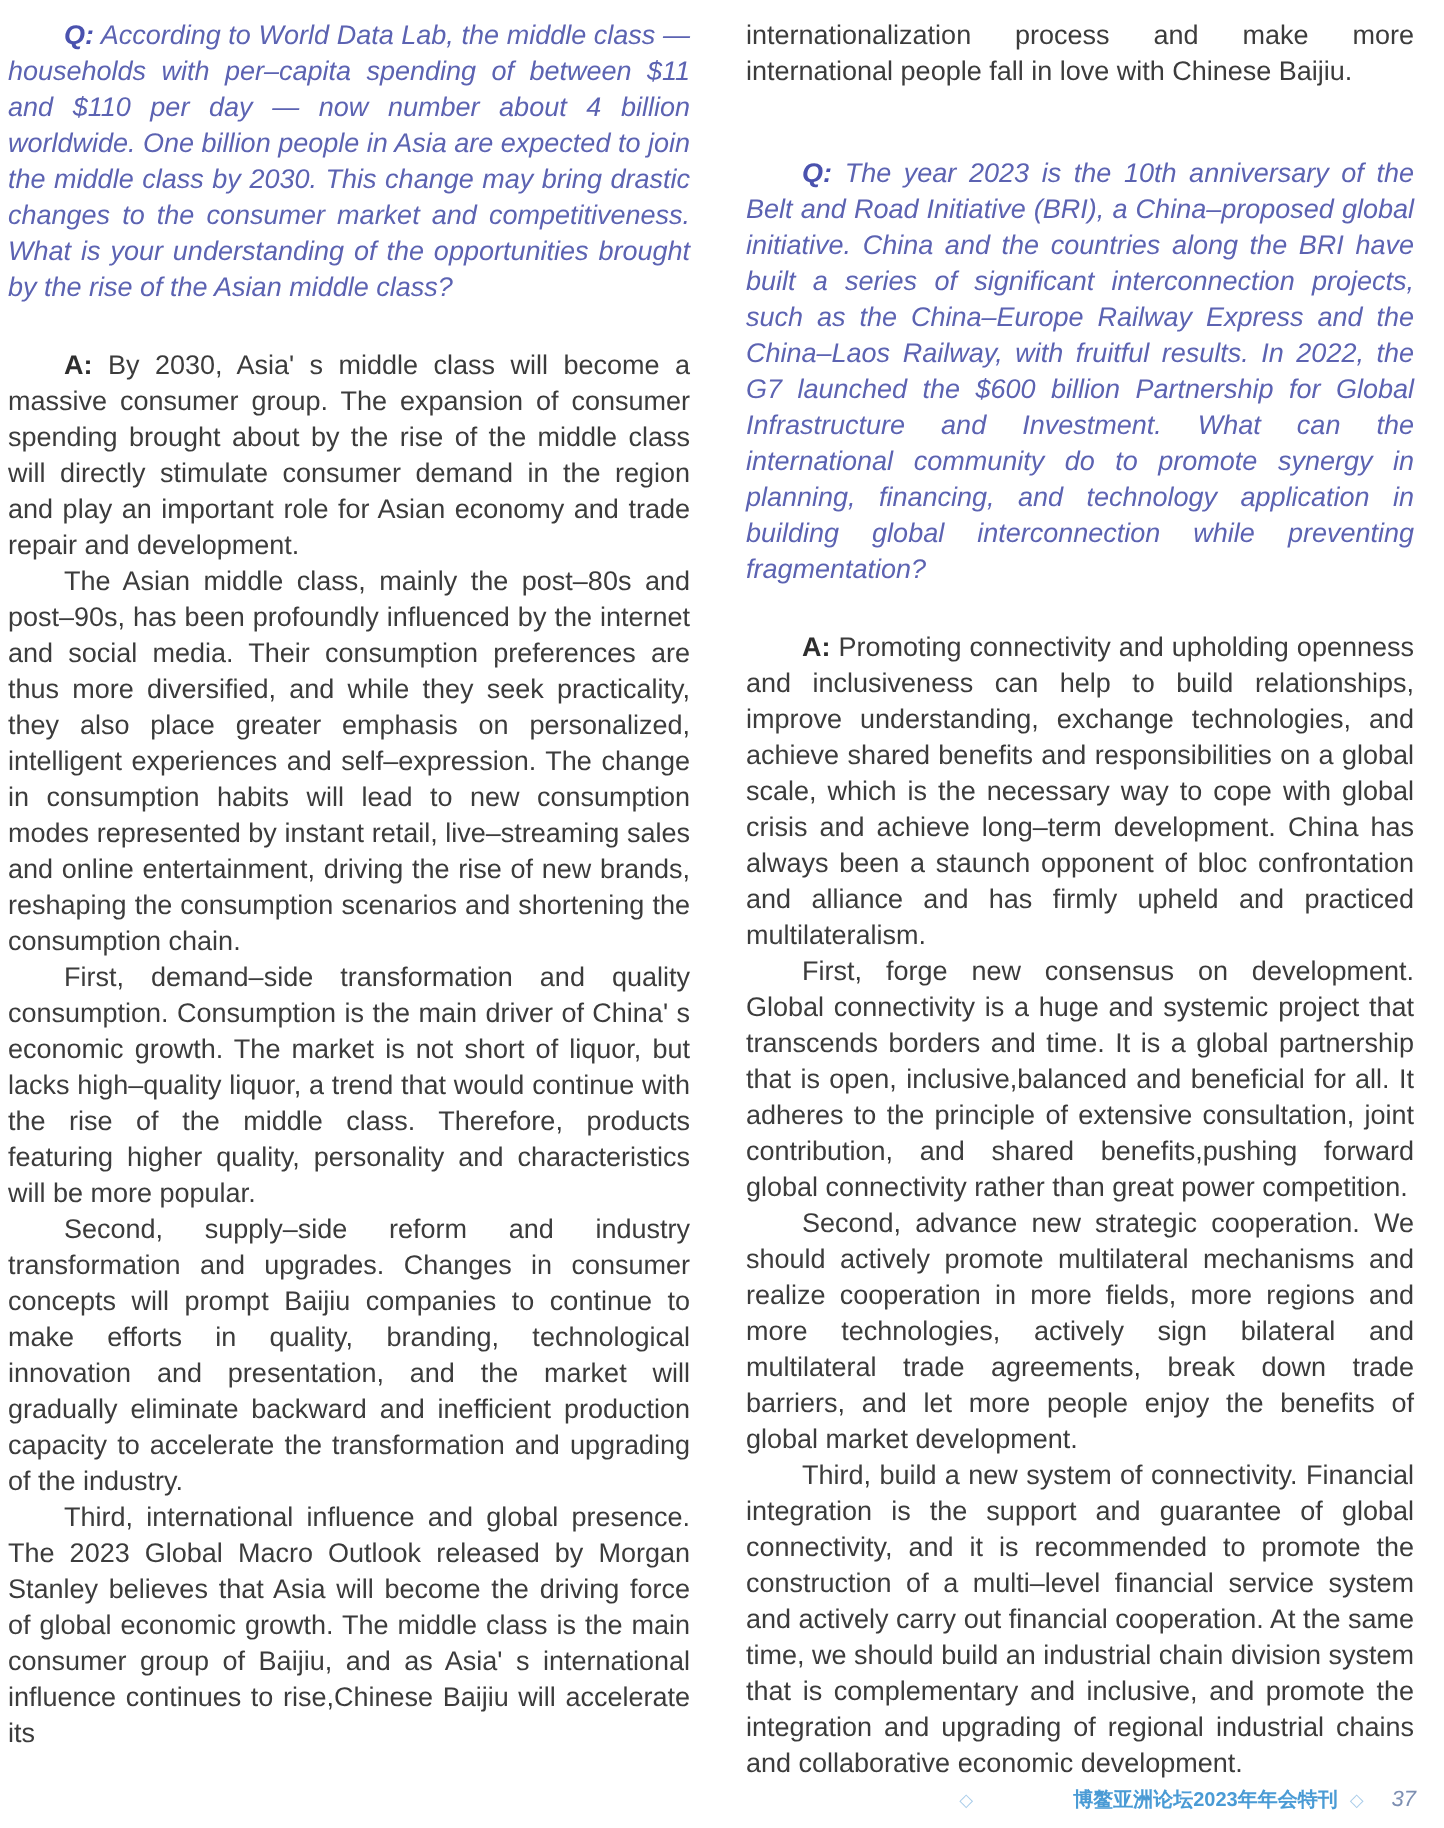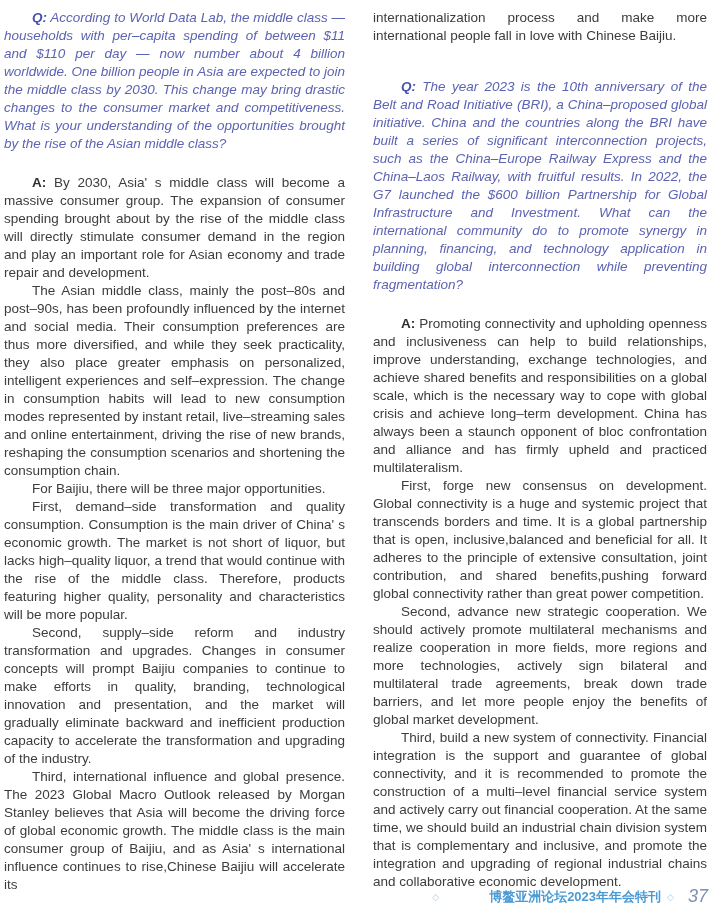--- a/index.html
+++ b/index.html
@@ -59,46 +59,45 @@
     align-items: center;
     gap: 6px;
     white-space: nowrap;
   }
   .ornament {
     color: #aacdea;
     font-size: 9px;
   }
   .footer-title {
     color: #4a9bd5;
-    font-size: 13px;
+    font-size: 10px;
     font-weight: bold;
     padding-left: 44px;
   }
   .page-number {
     color: #7d8fb2;
-    font-size: 18px;
+    font-size: 11px;
     font-style: italic;
     margin-left: 8px;
   }
 </style>
 </head>
 <body>
 
 <div class="page">
   <div class="columns">
 
     <div class="col-left">
       <p class="q q-block"><span class="q-prefix">Q:</span>
         <span>According to World Data Lab, the middle class — households with per–capita spending of between $11 and $110 per day — now number about 4 billion worldwide. One billion people in Asia are expected to join the middle class by 2030. This change may bring drastic changes to the consumer market and competitiveness. What is your understanding of the opportunities brought by the rise of the Asian middle class?</span></p>
 
       <p class="a"><span class="a-prefix">A:</span>
         <span>By 2030, Asia' s middle class will become a massive consumer group. The expansion of consumer spending brought about by the rise of the middle class will directly stimulate consumer demand in the region and play an important role for Asian economy and trade repair and development.</span></p>
 
       <p class="a">The Asian middle class, mainly the post–80s and post–90s, has been profoundly influenced by the internet and social media. Their consumption preferences are thus more diversified, and while they seek practicality, they also place greater emphasis on personalized, intelligent experiences and self–expression. The change in consumption habits will lead to new consumption modes represented by instant retail, live–streaming sales and online entertainment, driving the rise of new brands, reshaping the consumption scenarios and shortening the consumption chain.</p>
-      <p class="a">For Baijiu, there will be three major opportunities.</p>
       <p class="a">First, demand–side transformation and quality consumption. Consumption is the main driver of China' s economic growth. The market is not short of liquor, but lacks high–quality liquor, a trend that would continue with the rise of the middle class. Therefore, products featuring higher quality, personality and characteristics will be more popular.</p>
       <p class="a">Second, supply–side reform and industry transformation and upgrades. Changes in consumer concepts will prompt Baijiu companies to continue to make efforts in quality, branding, technological innovation and presentation, and the market will gradually eliminate backward and inefficient production capacity to accelerate the transformation and upgrading of the industry.</p>
       <p class="a">Third, international influence and global presence. The 2023 Global Macro Outlook released by Morgan Stanley believes that Asia will become the driving force of global economic growth. The middle class is the main consumer group of Baijiu, and as Asia' s international influence continues to rise,Chinese Baijiu will accelerate its</p>
     </div>
 
     <div class="col-right">
       <p class="a noindent gap-after-a1">internationalization process and make more international people fall in love with Chinese Baijiu.</p>
 
       <p class="q q-block"><span class="q-prefix">Q:</span>
         <span>The year 2023 is the 10th anniversary of the Belt and Road Initiative (BRI), a China–proposed global initiative. China and the countries along the BRI have built a series of significant interconnection projects, such as the China–Europe Railway Express and the China–Laos Railway, with fruitful results. In 2022, the G7 launched the $600 billion Partnership for Global Infrastructure and Investment. What can the international community do to promote synergy in planning, financing, and technology application in building global interconnection while preventing fragmentation?</span></p>

